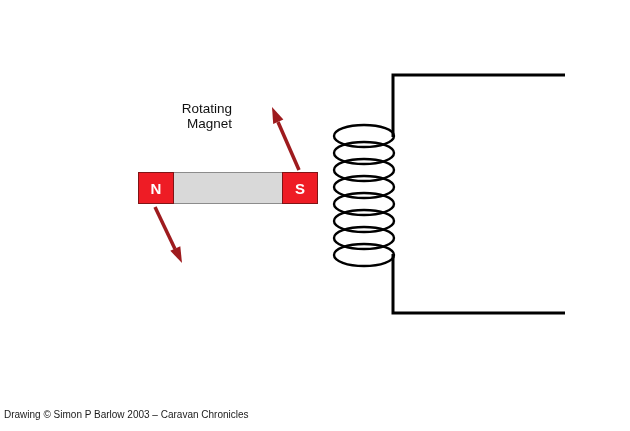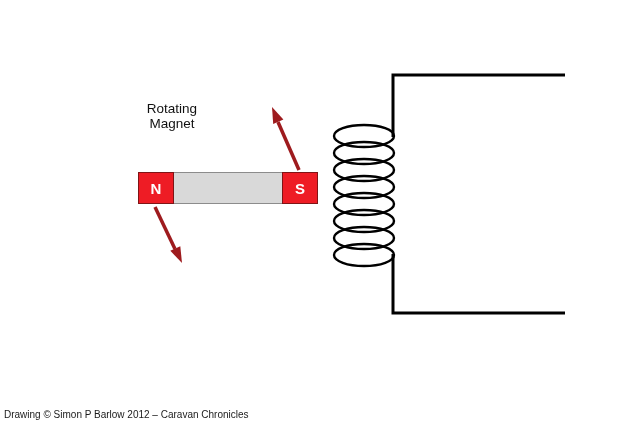--- a/index.html
+++ b/index.html
@@ -13,21 +13,21 @@
   .canvas{
     position:relative;
     width:630px;height:431px;
     background:var(--background);
     font-family:"Liberation Sans", sans-serif;
     overflow:hidden;
   }
   .label{
     position:absolute;
     color:#111;
-    text-align:center;
+    text-align:right;
     white-space:pre-line;
   }
   .label.rotating{
     left:112px;top:101px;width:120px;
     font-size:13.5px;line-height:15px;
   }
   .label.alternating{
     left:457px;top:160px;width:122px;
     font-size:14px;line-height:15.5px;
   }
@@ -117,14 +117,14 @@
       <line class="arrow-shaft" x1="299" y1="170" x2="278" y2="122"></line>
       <polygon class="arrow-head" points="272,107 283.4,119.5 273.2,123.9"></polygon>
     </g>
 
     <g>
       <line class="arrow-shaft" x1="155" y1="207" x2="175" y2="249"></line>
       <polygon class="arrow-head" points="182,263 170.3,250.8 180.3,246.2"></polygon>
     </g>
   </svg>
 
-  <div class="caption">Drawing © Simon P Barlow 2012 – Caravan Chronicles</div>
+  <div class="caption">Drawing © Simon P Barlow 2003 – Caravan Chronicles</div>
 </div>
 
 </body></html>

